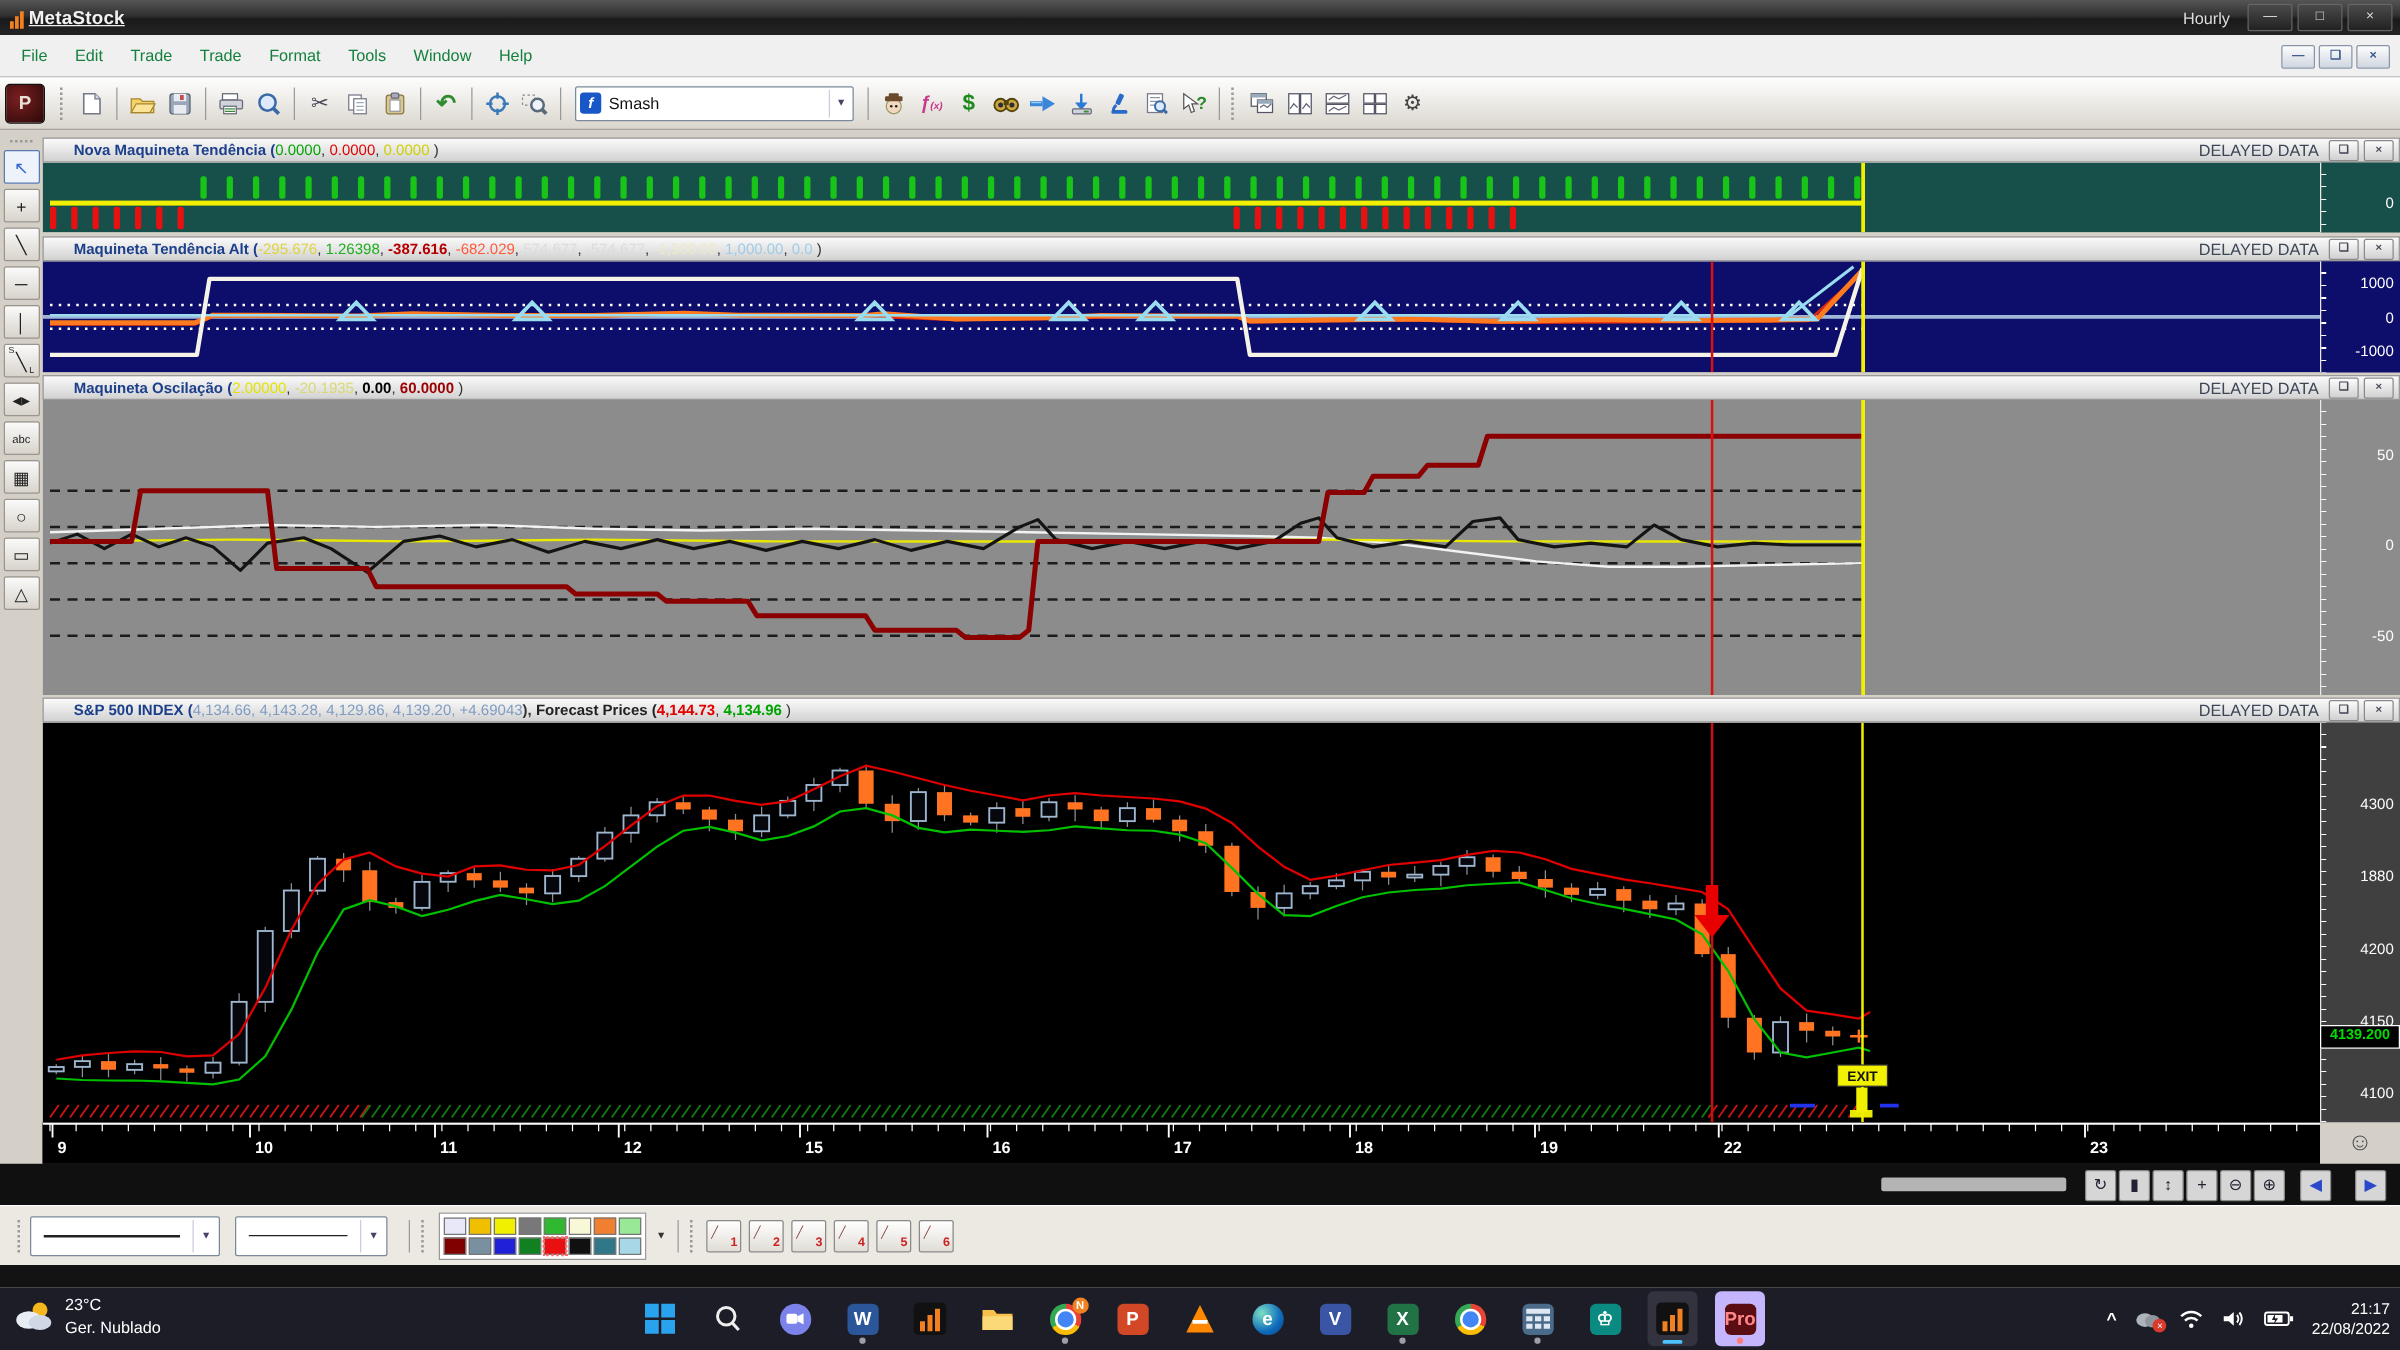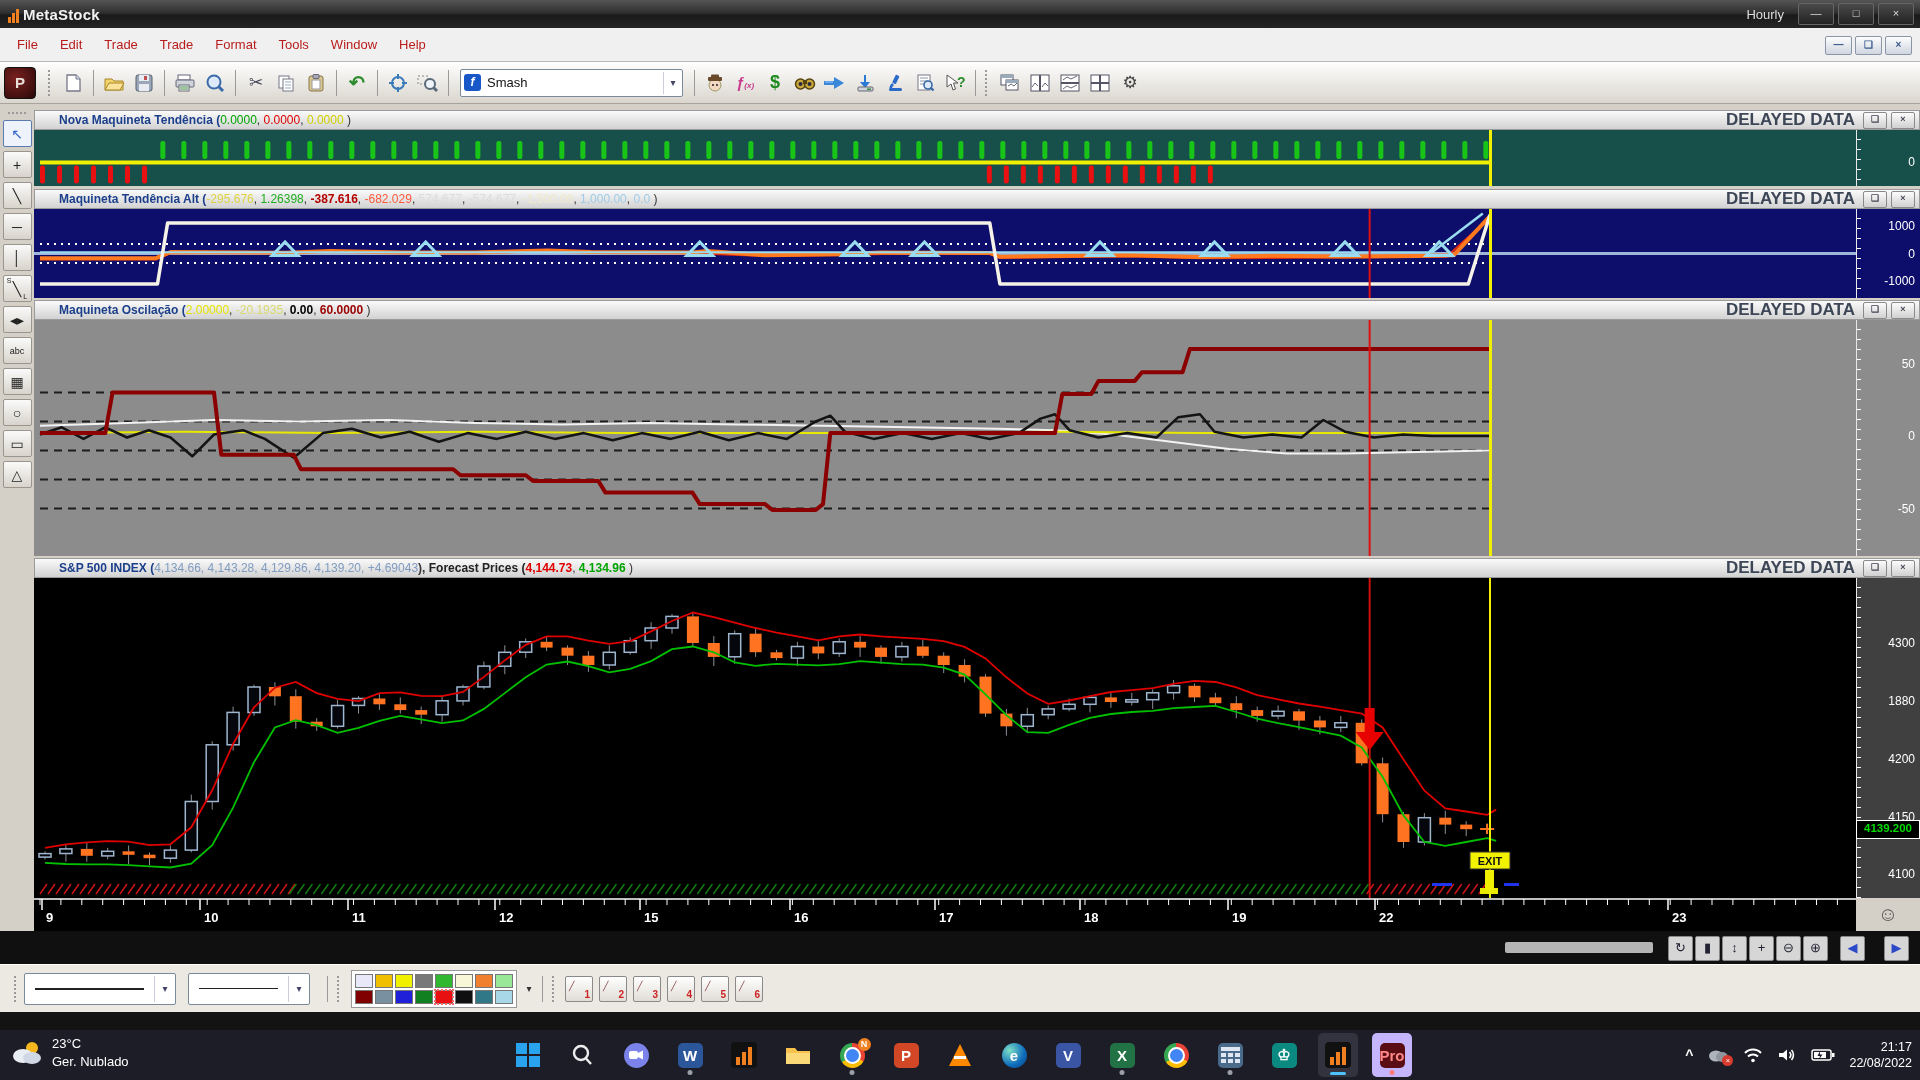--- a/index.html
+++ b/index.html
@@ -1,50 +1,50 @@
 <!DOCTYPE html>
 <html><head>
 <meta charset="utf-8">
 <style>
   html,body{margin:0;padding:0;background:#000;}
   #root{position:relative;width:1920px;height:1080px;background:#d4d0c8;font-family:"Liberation Sans",sans-serif;overflow:hidden;}
   
-  .titlebar{position:absolute;left:0;top:0;width:1920px;height:28px;background:linear-gradient(#555 0%,#303030 45%,#1a1a1a 55%,#242424 100%);display:flex;align-items:center;color:#eee;}
+  .titlebar{position:absolute;left:0;top:0;width:1920px;height:28px;background:linear-gradient(#555 0%,#303030 45%,#1a1a1a 55%,#242424 100%);display:flex;align-items:center;color:#eee;text-decoration:underline;}
   .logo{display:flex;align-items:flex-end;gap:1px;margin-left:8px;}
   .logo .lb{display:inline-block;width:3px;background:#f08020;}
   .logo .lt{color:#f2f2f2;font-weight:bold;font-size:15px;margin-left:3px;letter-spacing:.2px;}
   .wtitle{position:absolute;left:0;right:0;text-align:center;font-size:12.5px;color:#e6e6e6;pointer-events:none;}
   .wtitle .quote{font-weight:bold;color:#fff;margin-left:14px;}
   .tright{position:absolute;right:6px;top:3px;display:flex;align-items:center;gap:4px;}
   .periodicity{font-size:13px;color:#ddd;margin-right:10px;}
   .wbtn{width:34px;height:20px;background:linear-gradient(#4a4a4a,#222);border:1px solid #666;border-radius:2px;color:#ddd;font-size:11px;text-align:center;line-height:19px;cursor:default;}
   
   .menubar{position:absolute;left:0;top:28px;width:1920px;height:34px;background:#f0f0f0;border-bottom:1px solid #b8b8b8;display:flex;align-items:center;padding-left:6px;box-sizing:border-box;}
-  .mitem{font-size:13px;color:#b91c1c;padding:6px 11px;}
+  .mitem{font-size:13px;color:#15803d;padding:6px 11px;}
   .menuwin{position:absolute;right:8px;top:36px;display:flex;gap:3px;}
   .mwbtn{width:25px;height:17px;background:linear-gradient(#fdfdfd,#cfd6e0);border:1px solid #8a96a8;border-radius:2px;color:#3a5a8c;font-size:10px;font-weight:bold;text-align:center;line-height:15px;}
   
   .toolbar{position:absolute;left:0;top:62px;width:1920px;height:42px;background:linear-gradient(#fefefe,#dad6ce);border-bottom:1px solid #a8a49c;display:flex;align-items:center;padding-left:4px;box-sizing:border-box;}
   .pcon{width:30px;height:30px;border-radius:4px;background:radial-gradient(circle at 35% 35%,#7a2020,#2a0808);border:1px solid #111;color:#e8e0d8;font-weight:bold;font-size:15px;display:flex;align-items:center;justify-content:center;margin-right:8px;}
   .tbtn{width:28px;height:28px;display:flex;align-items:center;justify-content:center;margin:0 1px;border-radius:3px;}
   .tsep{width:1px;height:26px;background:#9a9a9a;margin:0 5px;}
   .grip{width:4px;height:26px;border-left:2px dotted #999;margin:0 4px;}
   .scombo{display:flex;align-items:center;width:218px;height:26px;background:#fff;border:1px solid #7a8a9a;border-radius:2px;margin:0 6px;padding-left:3px;}
   .scombo .fico{width:17px;height:17px;background:#1857c8;border-radius:3px;color:#fff;font-weight:bold;font-size:12px;font-style:italic;text-align:center;line-height:16px;}
   .scombo .stext{flex:1;font-size:13px;color:#111;margin-left:6px;}
   .scombo .chev{width:18px;height:22px;color:#446;font-size:10px;text-align:center;line-height:22px;border-left:1px solid #ccd;}
   
   .sidetools{position:absolute;left:0;top:104px;width:34px;height:860px;background:#d4d0c8;display:flex;flex-direction:column;align-items:center;padding-top:8px;box-sizing:border-box;}
   .stbtn{width:27px;height:25px;margin:2px 0;background:linear-gradient(#fafafa,#d8d4cc);border:1px solid #9a968e;border-radius:2px;display:flex;align-items:center;justify-content:center;font-size:14px;color:#222;}
   .stbtn.sel{background:#eef2fa;border-color:#5a7ab0;}
   
   .phead{position:absolute;left:34px;width:1886px;height:20px;background:linear-gradient(#fafafa,#d2d2d2);border:1px solid #9a9a9a;box-sizing:border-box;display:flex;align-items:center;font-size:12px;}
   .ptitle{margin-left:24px;white-space:nowrap;}
   .pright{position:absolute;right:4px;display:flex;align-items:center;gap:4px;}
-  .delayed{font-size:17px;font-weight:bold;color:#3c4656;margin-right:4px;}
+  .delayed{font-size:13px;font-weight:normal;color:#3c4656;margin-right:4px;}
   .hbtn{width:22px;height:15px;background:linear-gradient(#fcfcfc,#d0d0d0);border:1px solid #8a8a8a;border-radius:2px;font-size:9px;color:#445;text-align:center;line-height:13px;font-weight:bold;}
   .pcontent{position:absolute;left:34px;width:1822px;overflow:hidden;}
   .pscale{position:absolute;left:1856px;width:64px;color:#fff;font-size:12px;border-left:1px solid #e8e8e8;box-sizing:border-box;}
   .pscale .tickstrip{position:absolute;left:0;top:0;bottom:0;width:4px;background:repeating-linear-gradient(to bottom,transparent 0 9px,#fff 9px 10px);}
   .sclabel{position:absolute;right:5px;transform:translateY(-50%);}
   .pricetag{position:absolute;left:1856px;width:62px;height:17px;background:#000;border:1px solid #fff;color:#00dc00;font-size:11.5px;font-weight:bold;text-align:center;line-height:15px;}
   
   .axisrow{position:absolute;left:34px;top:898px;width:1822px;height:33px;background:#000;}
   .smileycorner{position:absolute;left:1856px;top:898px;width:64px;height:33px;background:#d4d0c8;display:flex;align-items:center;justify-content:center;color:#555;font-size:20px;}
   .scrollrow{position:absolute;left:0;top:931px;width:1920px;height:33px;background:#101010;}

